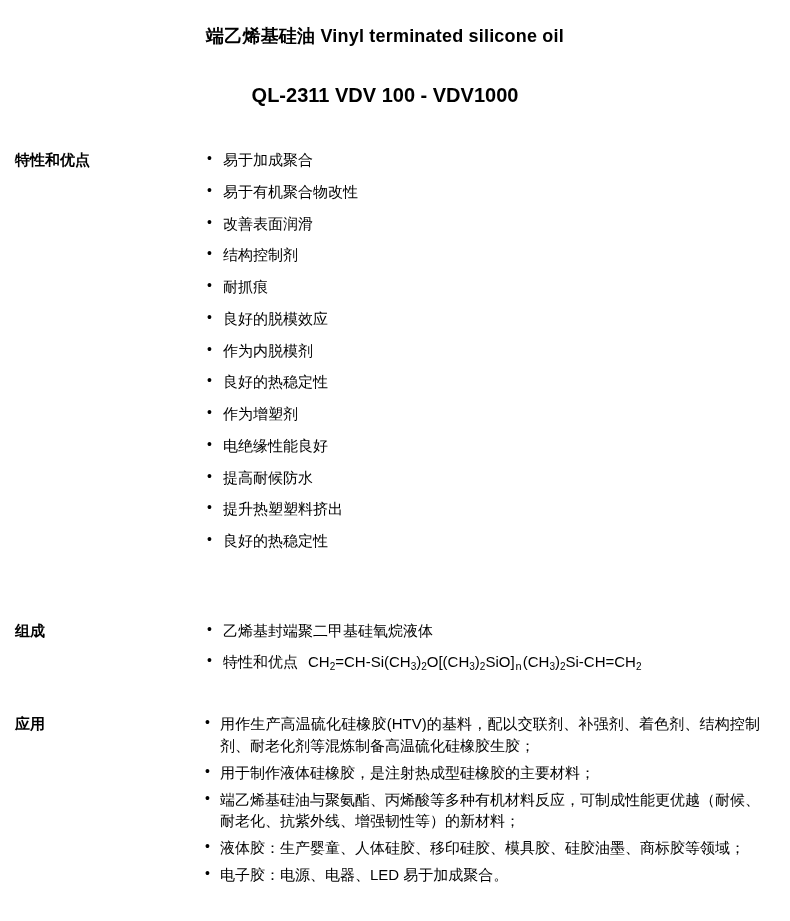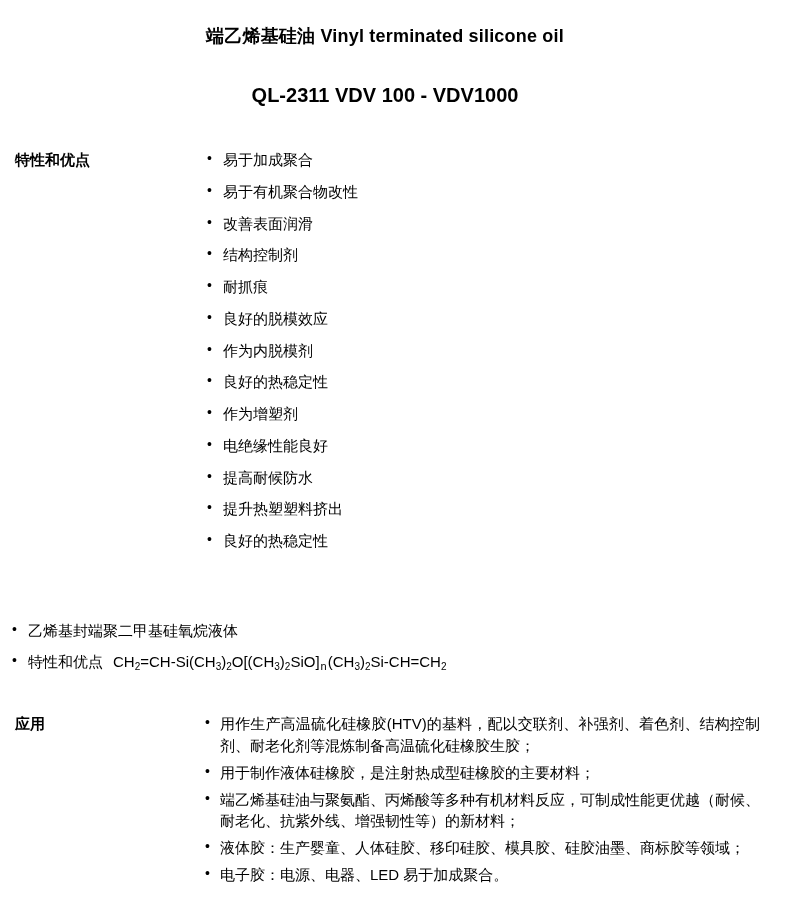--- a/index.html
+++ b/index.html
@@ -127,20 +127,21 @@
         <li>作为增塑剂</li>
         <li>电绝缘性能良好</li>
         <li>提高耐候防水</li>
         <li>提升热塑塑料挤出</li>
         <li>良好的热稳定性</li>
       </ul>
     </div>
   </div>
 
   <div class="section sec-composition">
+    <div class="sec-label">组成</div>
     <div class="sec-body">
       <ul class="bullets">
         <li>乙烯基封端聚二甲基硅氧烷液体</li>
         <li>
           <span class="chem-label">特性和优点</span><span class="formula">CH<sub>2</sub>=CH-Si(CH<sub>3</sub>)<sub>2</sub>O[(CH<sub>3</sub>)<sub>2</sub>SiO]<span class="sub-n">n</span>(CH<sub>3</sub>)<sub>2</sub>Si-CH=CH<sub>2</sub></span>
         </li>
       </ul>
     </div>
   </div>
 

